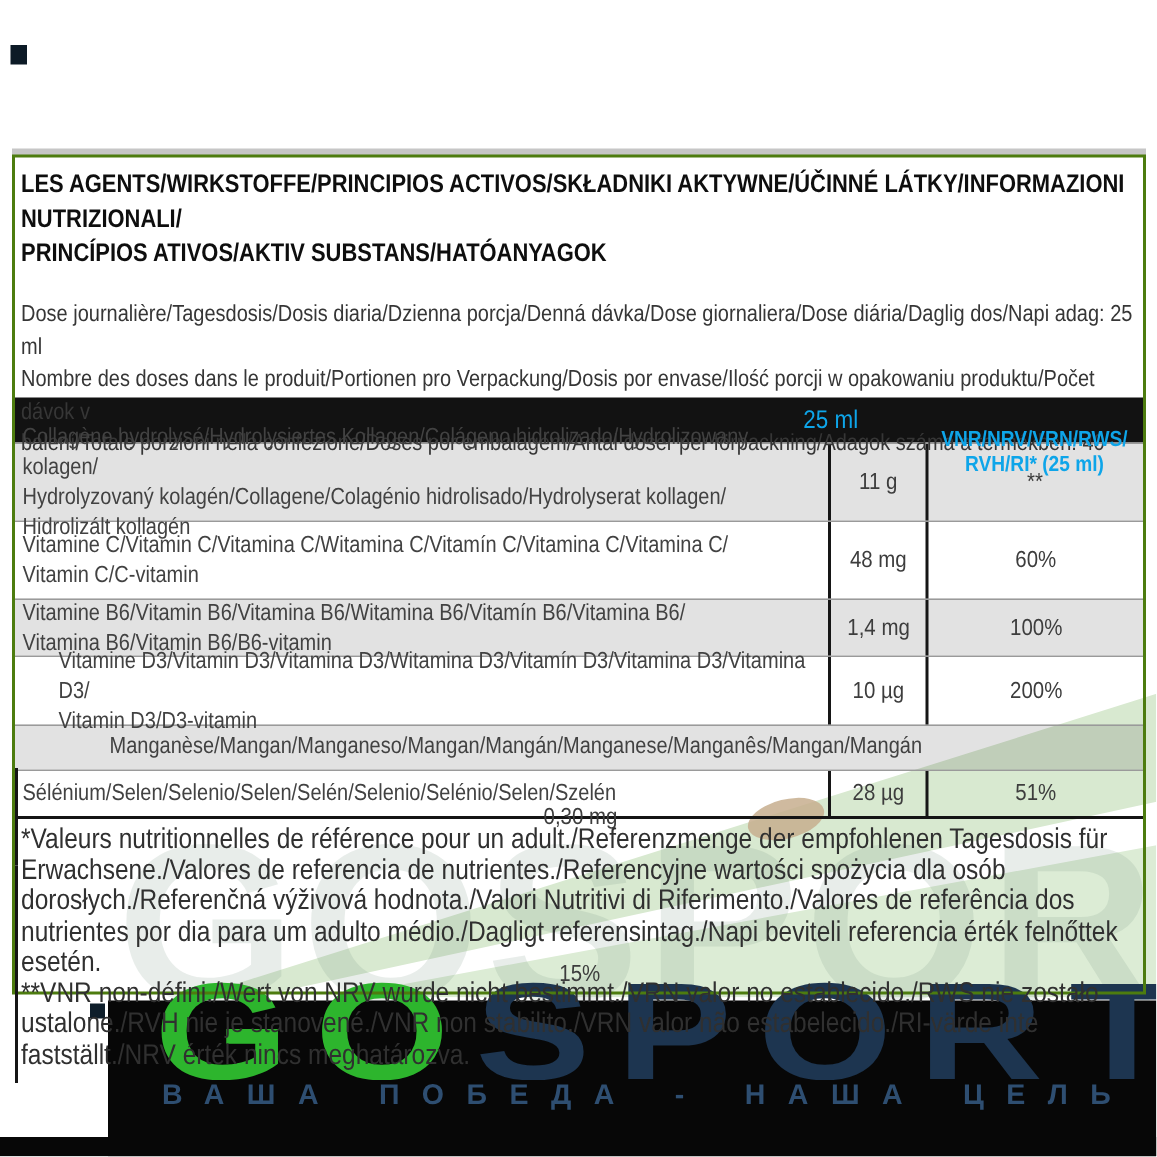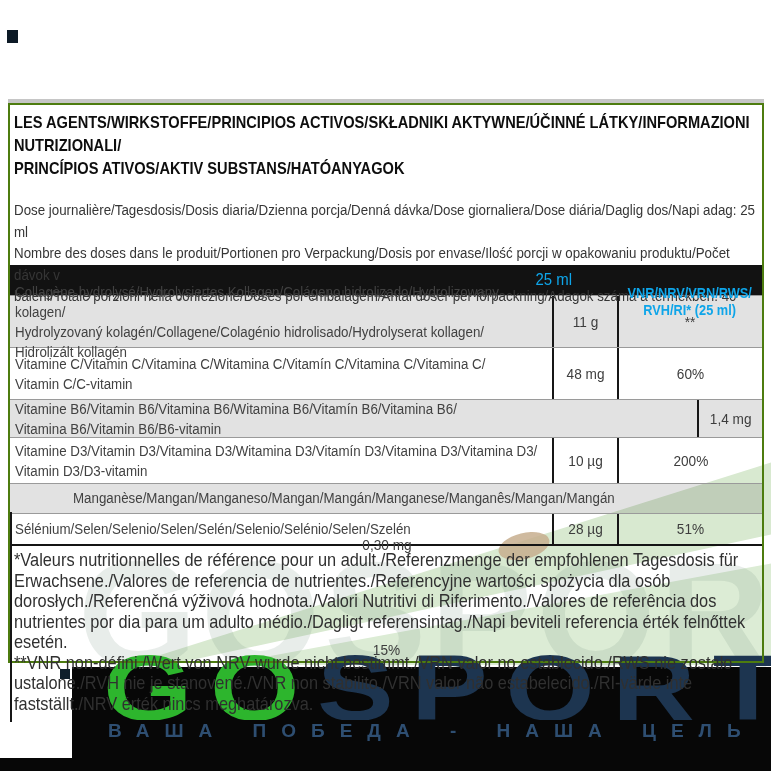--- a/index.html
+++ b/index.html
@@ -50,21 +50,21 @@
   .hdr-bar .col-nrv { font-weight:bold; font-size:14.5px; line-height:17px;margin-top:44px; }
   .ccond { display:inline-block; transform:scaleX(0.88); transform-origin:50% 50%; white-space:pre-line; }
 
   .row { display:flex; align-items:center; font-size:15.5px; border-top:1px solid #9a9a9a; }
   .row:first-of-type { border-top:none; }
   .row .col-amt, .row .col-nrv { border-left:2px solid #161616; align-self:stretch;
         display:flex; align-items:center; justify-content:center; }
   .row-gray { background:rgba(20,20,20,0.125); }
   .row .col-name { padding:4px 2px 4px 5px; line-height:20px; color:#424242; }
   .r1 { height:52px; } .r2 { height:52px; } .r3 { height:38px; }
-  .r4 { height:46px; } .r5 { height:30px;flex-direction:column; } .r6 { height:31px; }
+  .r4 { height:46px;padding-left:24px; } .r5 { height:30px;flex-direction:column; } .r6 { height:31px; }
 
   .footnotes { border-top:2px solid #141414; padding:4px 4px 0 4px; font-size:19px;
                line-height:20.5px; color:#303030; }
   .fn { margin:0; }
 </style>
 </head>
 <body>
 
 <div id="stage">
 
@@ -135,20 +135,23 @@
         </div>
     </div>
 
     <div class="row row-gray r3">
       <div class="col-name">
           <span class="cond pre">Vitamine B6/Vitamin B6/Vitamina B6/Witamina B6/Vitamín B6/Vitamina B6/
 Vitamina B6/Vitamin B6/B6-vitamin</span>
         </div>
       <div class="col-amt">
           <span class="ccond">1,4 mg</span>
+        </div>
+      <div class="col-nrv">
+          <span class="ccond">100%</span>
         </div>
     </div>
 
     <div class="row r4">
       <div class="col-name">
           <span class="cond pre">Vitamine D3/Vitamin D3/Vitamina D3/Witamina D3/Vitamín D3/Vitamina D3/Vitamina D3/
 Vitamin D3/D3-vitamin</span>
         </div>
       <div class="col-amt">
           <span class="ccond">10 µg</span>

